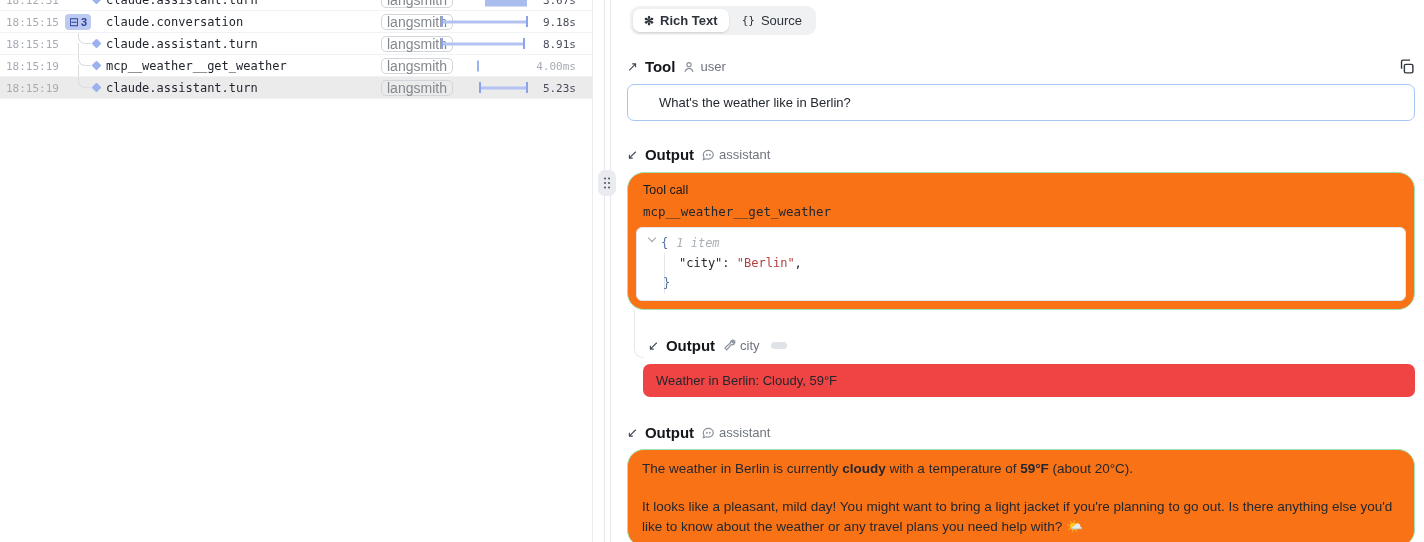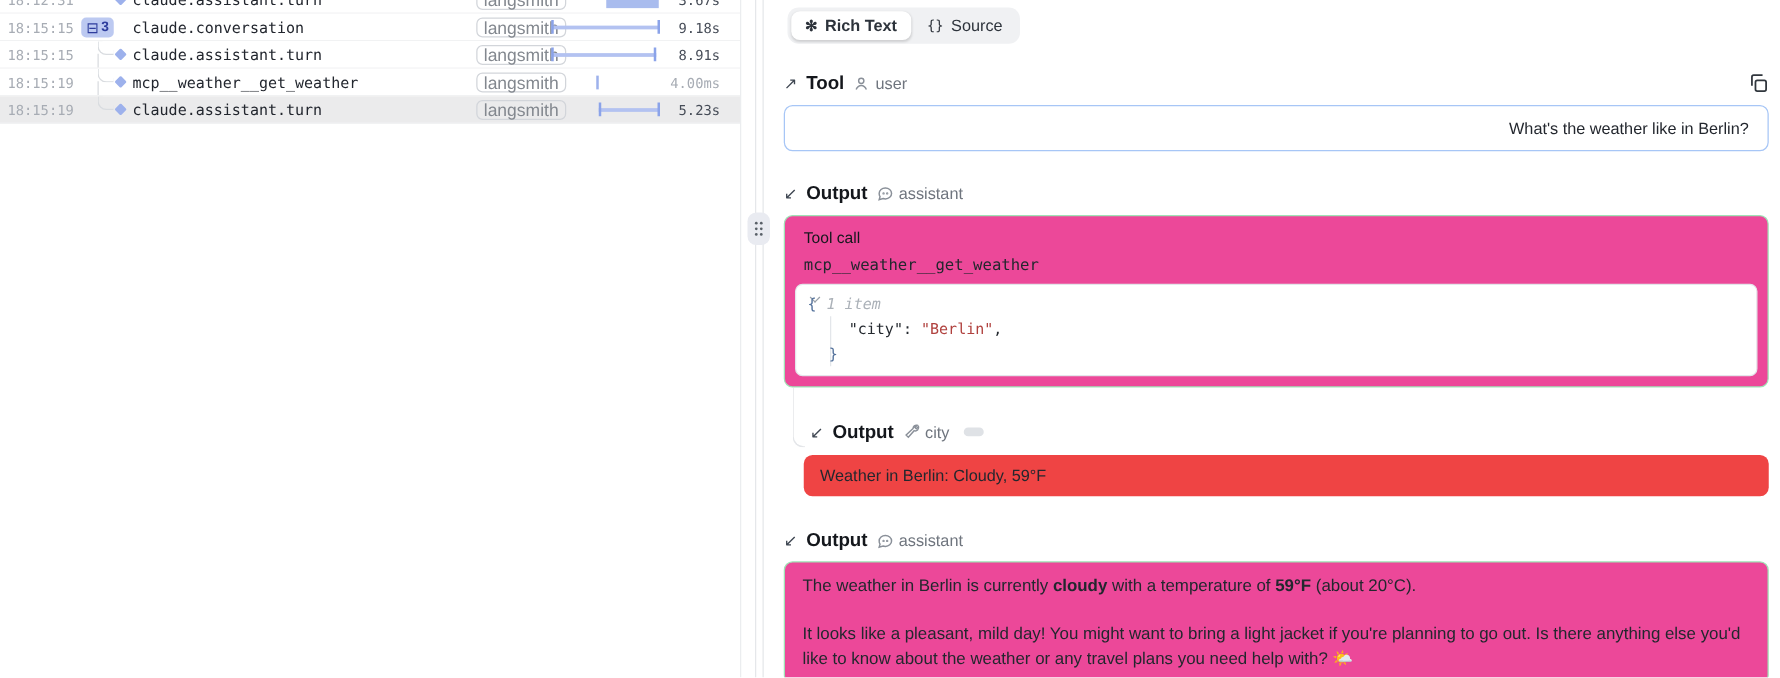--- a/index.html
+++ b/index.html
@@ -62,32 +62,32 @@
   .sec-head { display:flex; align-items:center; gap:7px; }
   .arrow { font-size:13px; color:#3f4752; }
   .sec-title { font-size:15px; font-weight:700; color:#14171c; }
   .role { display:inline-flex; align-items:center; gap:4px; color:#6f757e; font-size:13px; }
   .role svg { stroke:#8a9099; }
   .head-row { display:flex; align-items:center; justify-content:space-between; }
   .copy-btn { background:none; border:none; cursor:pointer; padding:0; line-height:0; }
 
   .input-head { margin-top:23px; }
   .input-box { margin-top:9px; border:1px solid #a7c6f6; border-radius:7px;
-    padding:10px 15px; font-size:13px; color:#23272e; background:#fff;text-align:right; }
+    padding:10px 31px; font-size:13px; color:#23272e; background:#fff; }
 
   .out1-head { margin-top:25px; }
-  .green { background:#ec4899; border:1px solid #9fe3b6; border-radius:7px; }
+  .green { background:#f97316; border:1px solid #9fe3b6; border-radius:17px; }
   .green1 { margin-top:9px; padding:8px; }
   .toolcall-label { font-size:12.5px; color:#14171c; margin:2px 0 0 7px; }
   .toolname { font-family:"DejaVu Sans Mono", monospace; font-size:12.5px; color:#23272e;
     margin:7px 0 8px 7px; }
   .json-box { background:#fff; border:1px solid #e3e6ea; border-radius:6px;
     padding:5px 0 7px 0; font-family:"DejaVu Sans Mono", monospace; font-size:12px;
     line-height:20px; position:relative; color:#24292f; }
-  .jrow { position:relative; padding-left:9px; white-space:pre; }
+  .jrow { position:relative; padding-left:24px; white-space:pre; }
   .chev { position:absolute; left:12px; top:7px; width:6px; height:6px;
     border-left:1.5px solid #9aa1a9; border-bottom:1.5px solid #9aa1a9;
     transform:rotate(-45deg); cursor:pointer; }
   .jbrace { color:#53719b; }
   .jcount { color:#abb1b8; font-style:italic; margin-left:8px; }
   .jkey { color:#24292f; }
   .jval { color:#b0413e; }
   .jrow2 { padding-left:42px; }
   .jrow3 { padding-left:26px; }
   .guide { position:absolute; left:27px; top:25px; height:40px; width:1px; background:#e3e6ea; }

